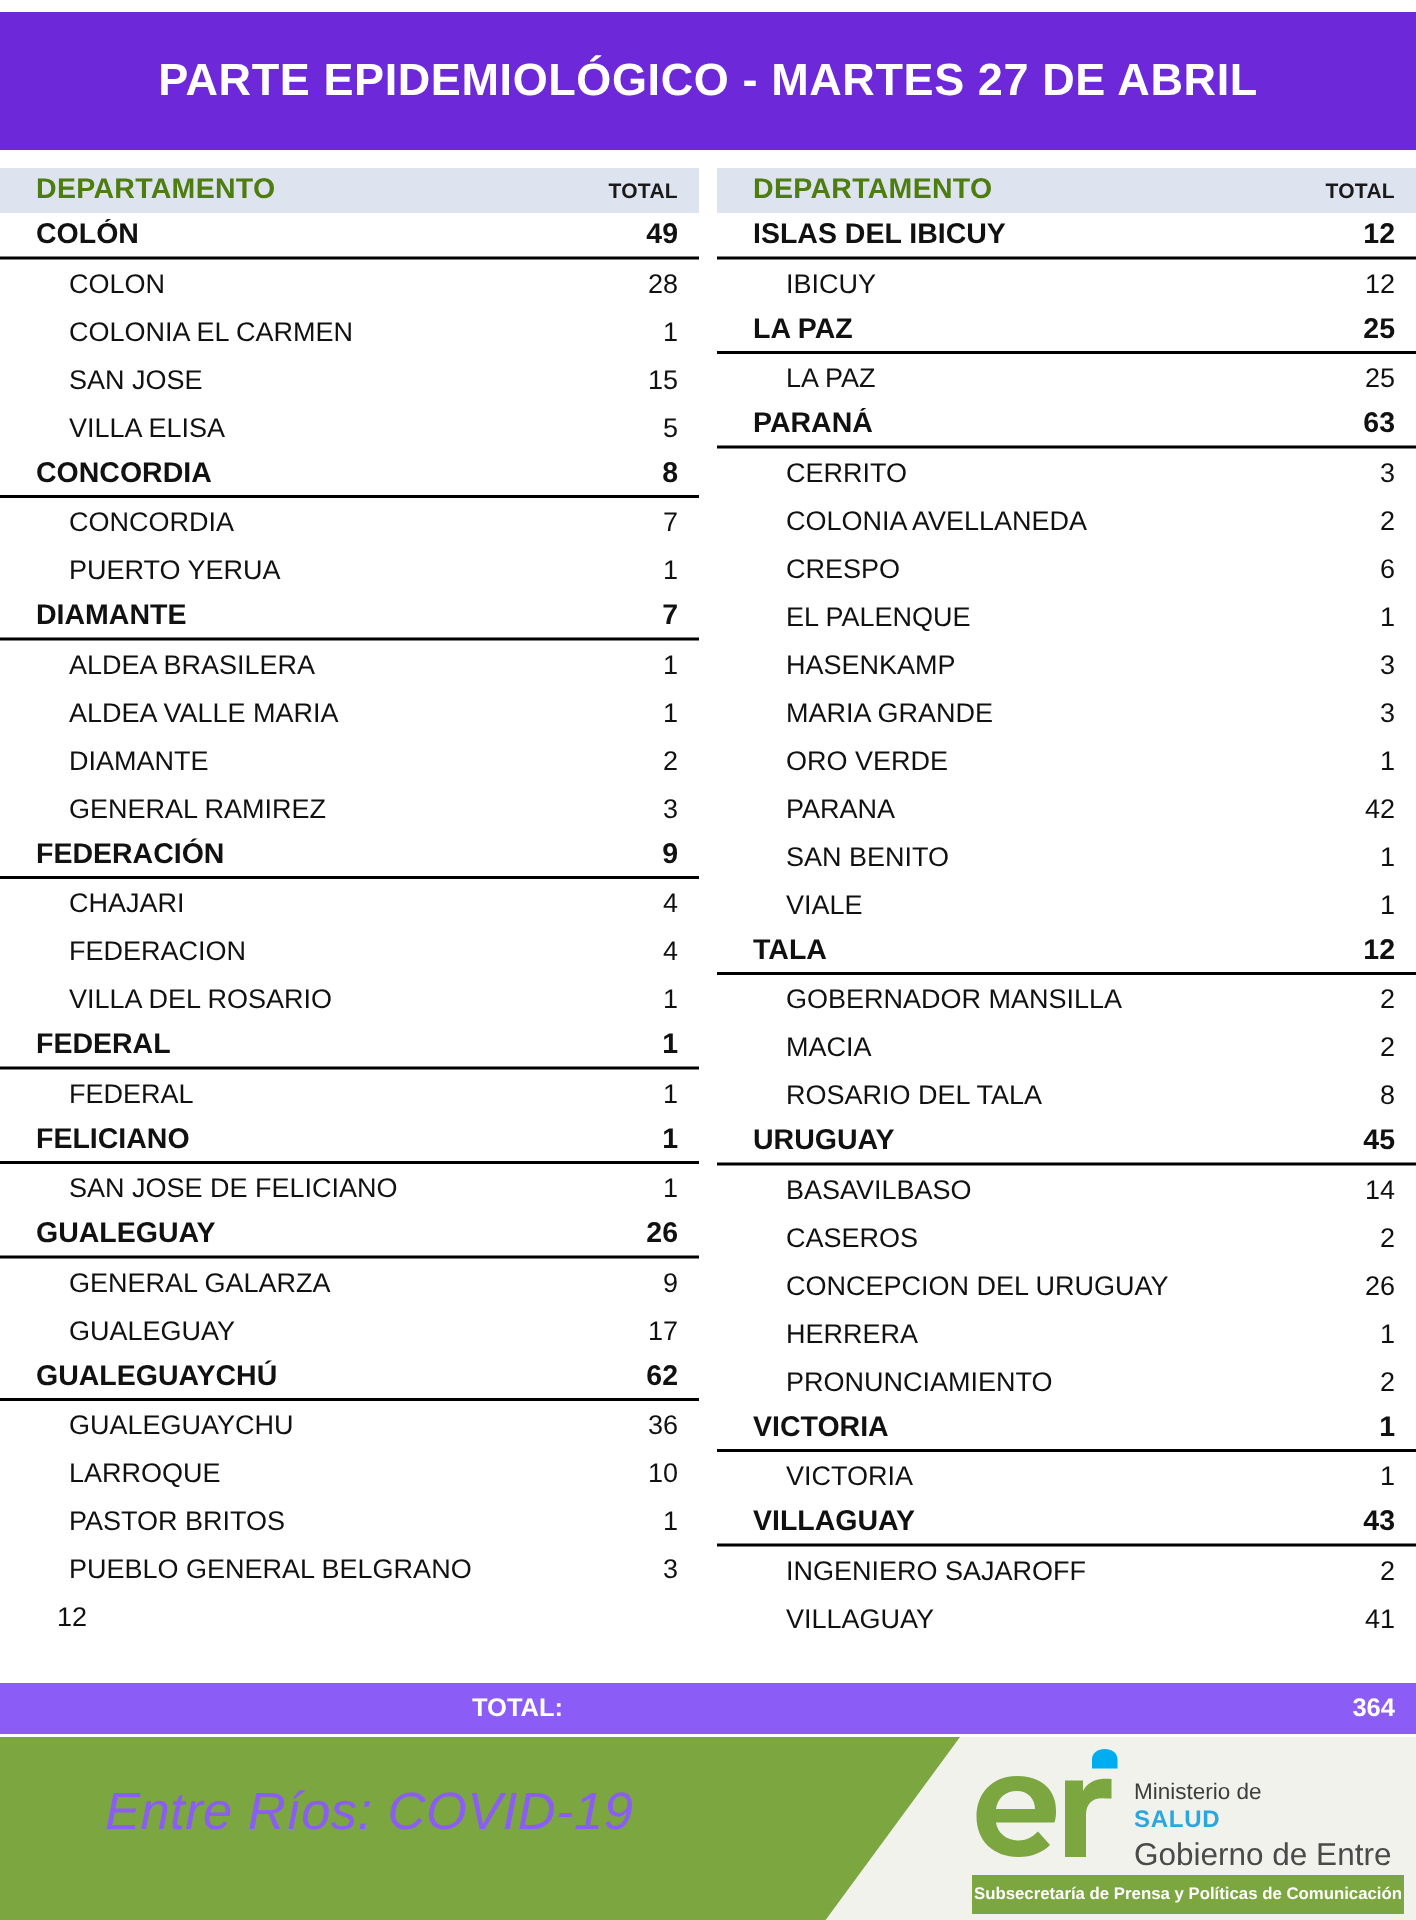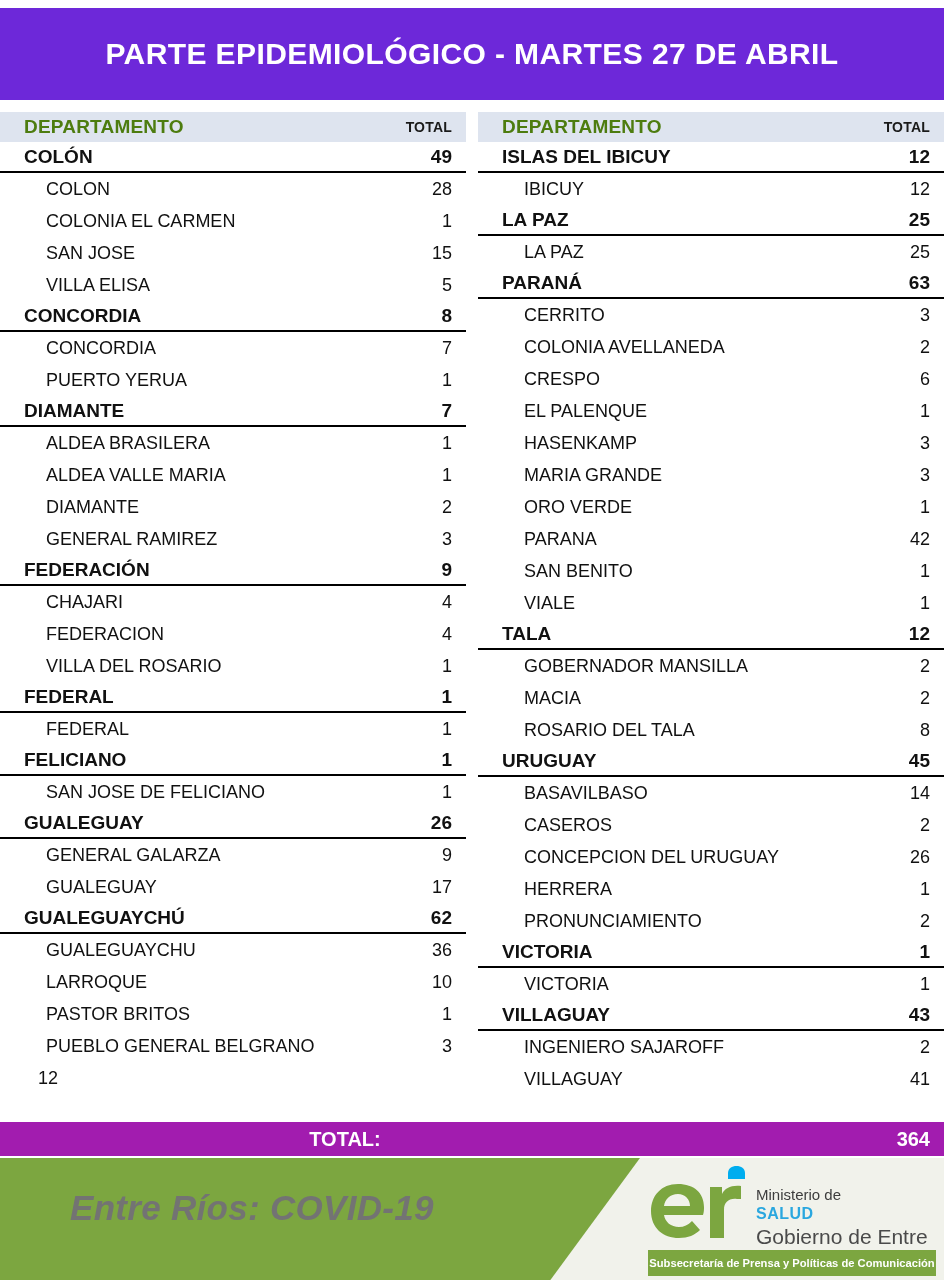--- a/index.html
+++ b/index.html
@@ -113,24 +113,24 @@
   }
   .row.loc .r-val { font-weight: normal; }
 
   
   .total-bar {
     position: absolute;
     left: 0;
     top: 1122px;
     width: 944px;
     height: 34px;
-    background: #a21caf;
+    background: #8b5cf6;
     color: #ffffff;
     font-weight: bold;
-    font-size: 20px;
+    font-size: 17px;
   }
   .total-bar .tb-label {
     position: absolute;
     left: 0;
     top: 0;
     width: 690px;
     height: 34px;
     line-height: 34px;
     text-align: center;
   }
@@ -162,24 +162,24 @@
     background: #7CA640;
     clip-path: polygon(0 0, 100% 0, 86% 100%, 0 100%);
   }
   .footer .brand-text {
     position: absolute;
     left: 70px;
     top: 0;
     height: 100px;
     display: flex;
     align-items: center;
-    color: #737373;
+    color: #8b5cf6;
     font-size: 35px;
     font-style: italic;
-    font-weight: bold;
+    font-weight: normal;
     letter-spacing: 0.3px;
   }
 
   .logo-area {
     position: absolute;
     left: 648px;
     top: 6px;
     width: 290px;
     height: 112px;
   }

